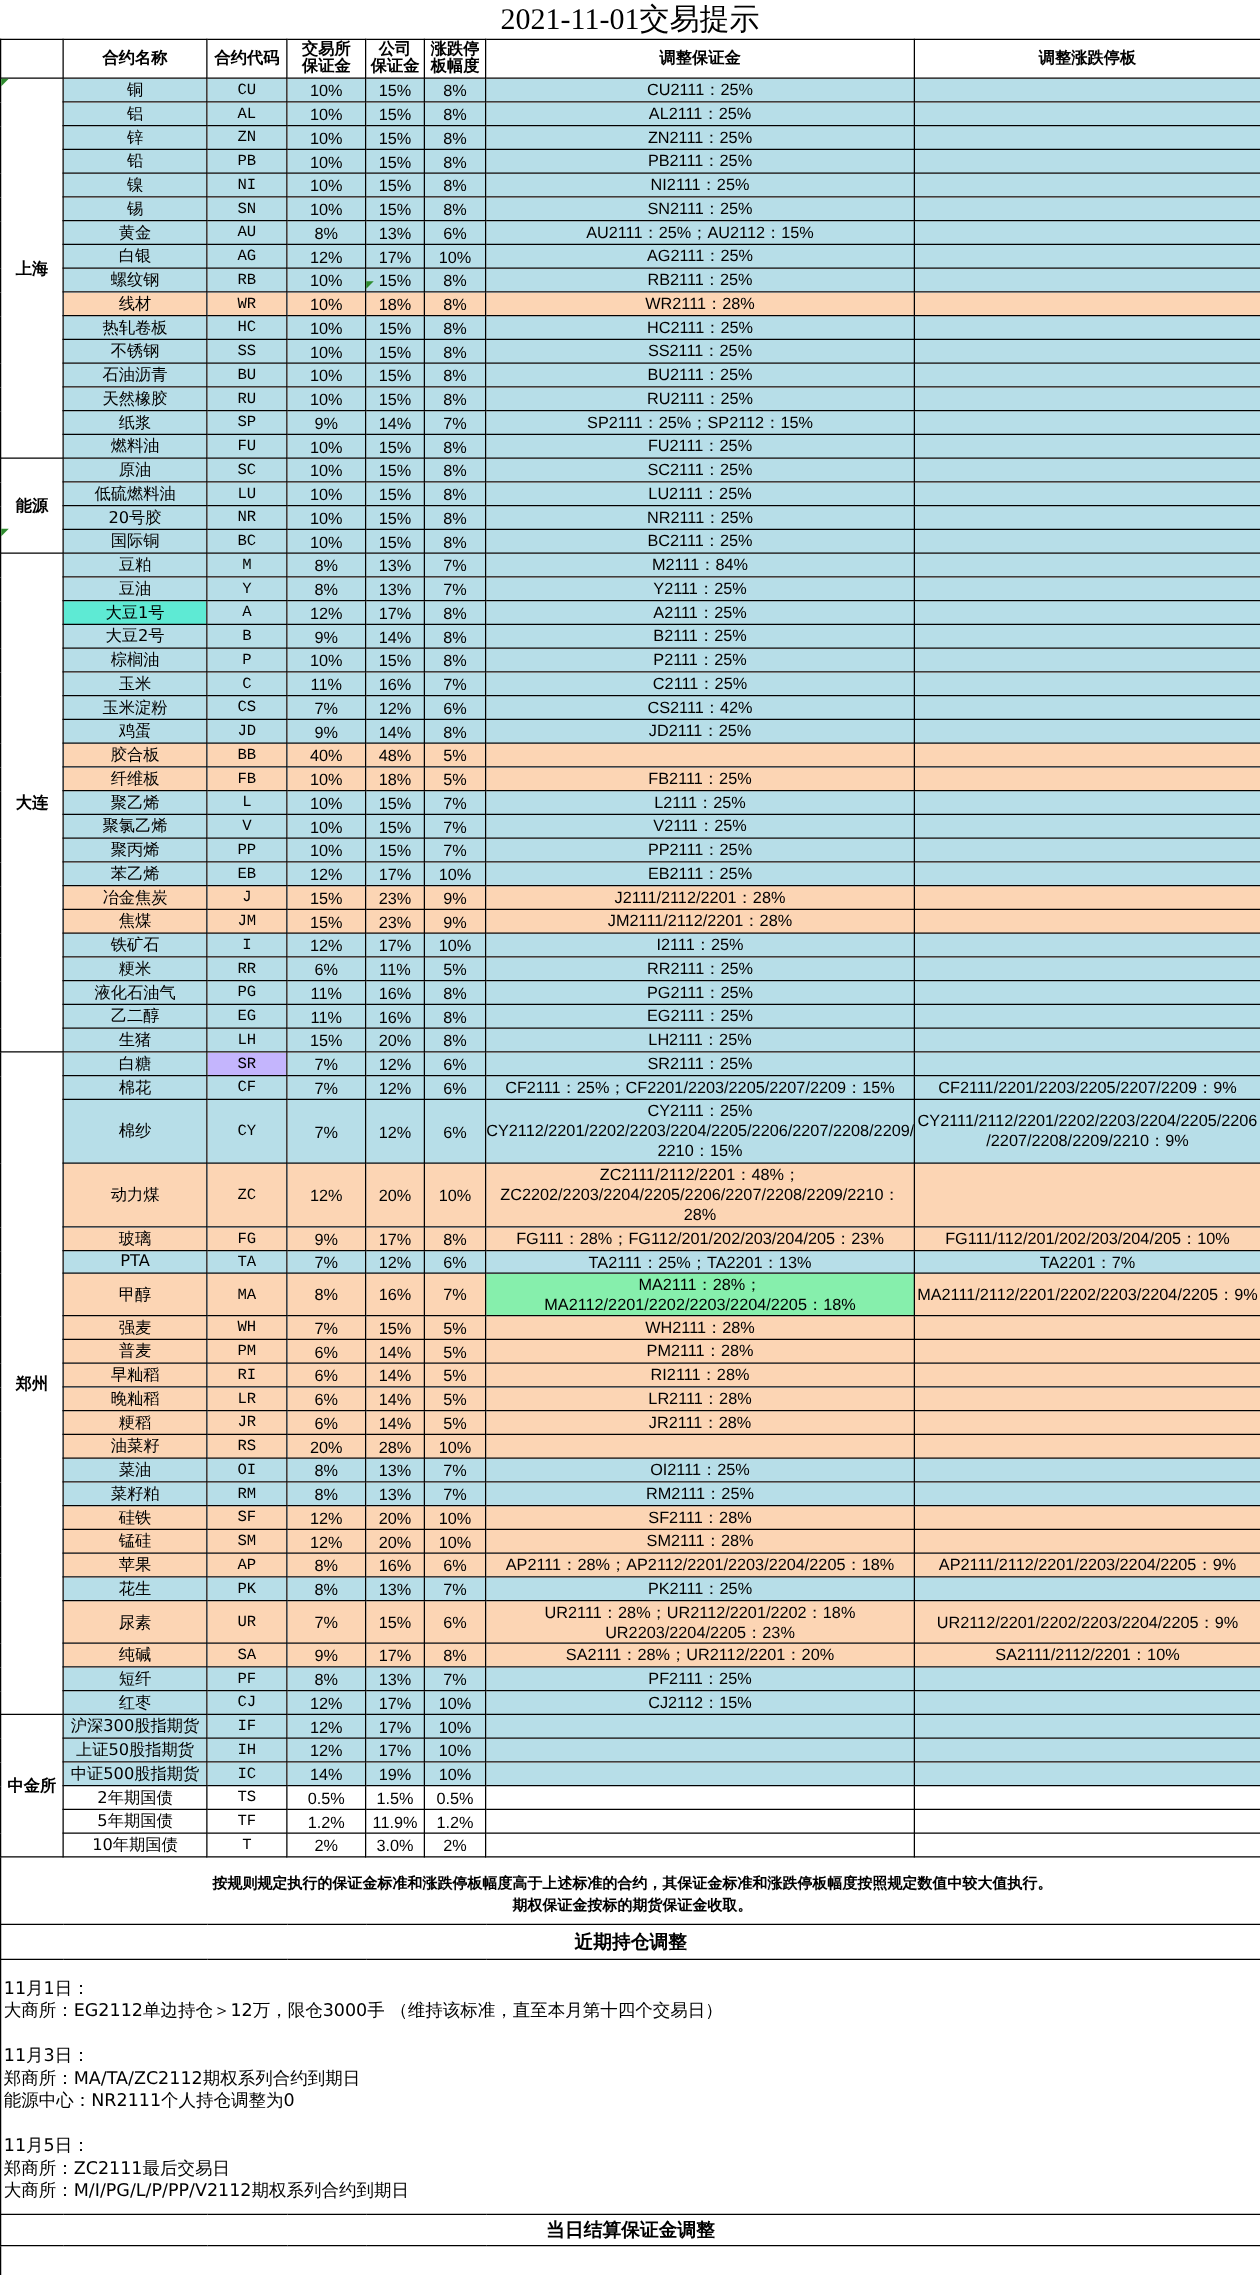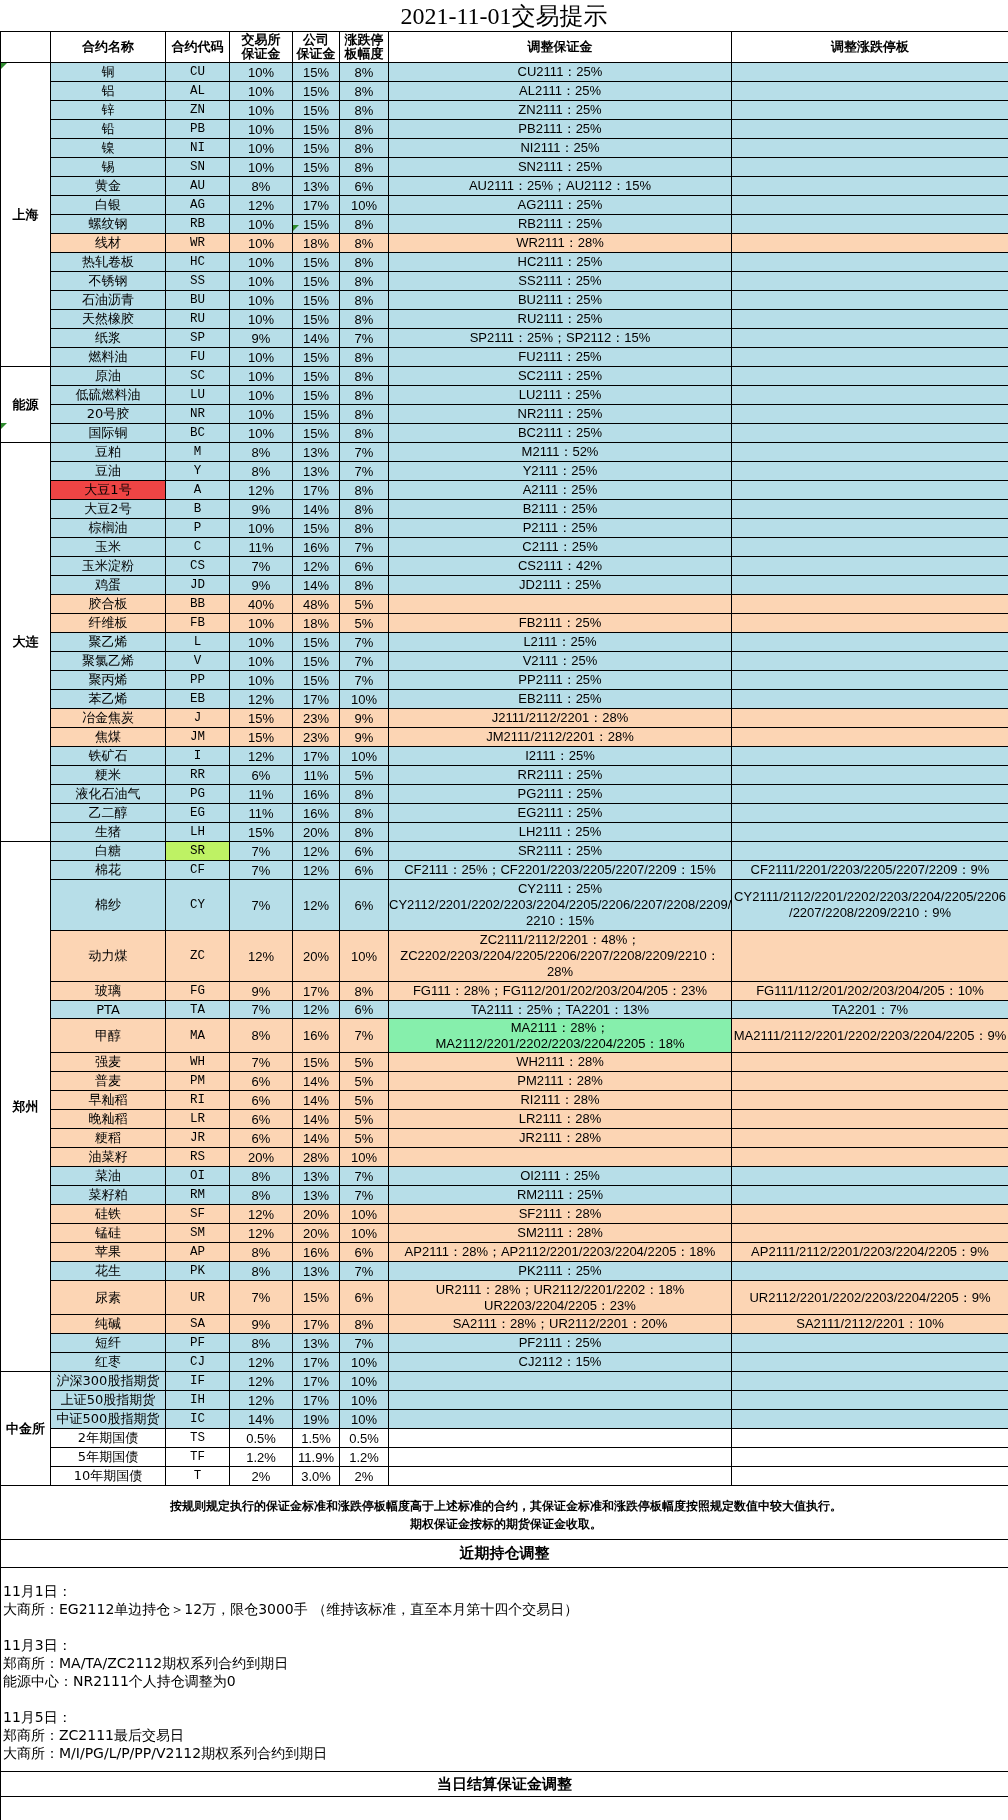--- a/index.html
+++ b/index.html
@@ -264,34 +264,34 @@
         <td class="c-adj" style="background: rgb(183, 222, 232);">BC2111：25%</td>
         <td class="c-adj" style="background: rgb(183, 222, 232);"></td>
       </tr>
       <tr class="data-row" style="height: 18px;">
         <td class="group" rowspan="21">大连</td>
         <td class="c-name" style="background: rgb(183, 222, 232);">豆粕</td>
         <td class="c-code" style="background: rgb(183, 222, 232);">M</td>
         <td class="c-pct" style="background: rgb(183, 222, 232);">8%</td>
         <td class="c-pct" style="background: rgb(183, 222, 232);">13%</td>
         <td class="c-pct" style="background: rgb(183, 222, 232);">7%</td>
-        <td class="c-adj" style="background: rgb(183, 222, 232);">M2111：52%</td>
+        <td class="c-adj" style="background: rgb(183, 222, 232);">M2111：84%</td>
         <td class="c-adj" style="background: rgb(183, 222, 232);"></td>
       </tr>
       <tr class="data-row" style="height: 18px;">
         <td class="c-name" style="background: rgb(183, 222, 232);">豆油</td>
         <td class="c-code" style="background: rgb(183, 222, 232);">Y</td>
         <td class="c-pct" style="background: rgb(183, 222, 232);">8%</td>
         <td class="c-pct" style="background: rgb(183, 222, 232);">13%</td>
         <td class="c-pct" style="background: rgb(183, 222, 232);">7%</td>
         <td class="c-adj" style="background: rgb(183, 222, 232);">Y2111：25%</td>
         <td class="c-adj" style="background: rgb(183, 222, 232);"></td>
       </tr>
       <tr class="data-row" style="height: 18px;">
-        <td class="c-name" style="background: #ef4444;">大豆1号</td>
+        <td class="c-name" style="background: #5eead4;">大豆1号</td>
         <td class="c-code" style="background: rgb(183, 222, 232);">A</td>
         <td class="c-pct" style="background: rgb(183, 222, 232);">12%</td>
         <td class="c-pct" style="background: rgb(183, 222, 232);">17%</td>
         <td class="c-pct" style="background: rgb(183, 222, 232);">8%</td>
         <td class="c-adj" style="background: rgb(183, 222, 232);">A2111：25%</td>
         <td class="c-adj" style="background: rgb(183, 222, 232);"></td>
       </tr>
       <tr class="data-row" style="height: 18px;">
         <td class="c-name" style="background: rgb(183, 222, 232);">大豆2号</td>
         <td class="c-code" style="background: rgb(183, 222, 232);">B</td>
@@ -450,21 +450,21 @@
         <td class="c-code" style="background: rgb(183, 222, 232);">LH</td>
         <td class="c-pct" style="background: rgb(183, 222, 232);">15%</td>
         <td class="c-pct" style="background: rgb(183, 222, 232);">20%</td>
         <td class="c-pct" style="background: rgb(183, 222, 232);">8%</td>
         <td class="c-adj" style="background: rgb(183, 222, 232);">LH2111：25%</td>
         <td class="c-adj" style="background: rgb(183, 222, 232);"></td>
       </tr>
       <tr class="data-row" style="height: 18px;">
         <td class="group" rowspan="23">郑州</td>
         <td class="c-name" style="background: rgb(183, 222, 232);">白糖</td>
-        <td class="c-code" style="background: #bef264; margin-top: 41px;">SR</td>
+        <td class="c-code" style="background: #c4b5fd; margin-top: 41px;">SR</td>
         <td class="c-pct" style="background: rgb(183, 222, 232);">7%</td>
         <td class="c-pct" style="background: rgb(183, 222, 232);">12%</td>
         <td class="c-pct" style="background: rgb(183, 222, 232);">6%</td>
         <td class="c-adj" style="background: rgb(183, 222, 232);">SR2111：25%</td>
         <td class="c-adj" style="background: rgb(183, 222, 232);"></td>
       </tr>
       <tr class="data-row" style="height: 18px;">
         <td class="c-name" style="background: rgb(183, 222, 232);">棉花</td>
         <td class="c-code" style="background: rgb(183, 222, 232);">CF</td>
         <td class="c-pct" style="background: rgb(183, 222, 232);">7%</td>

